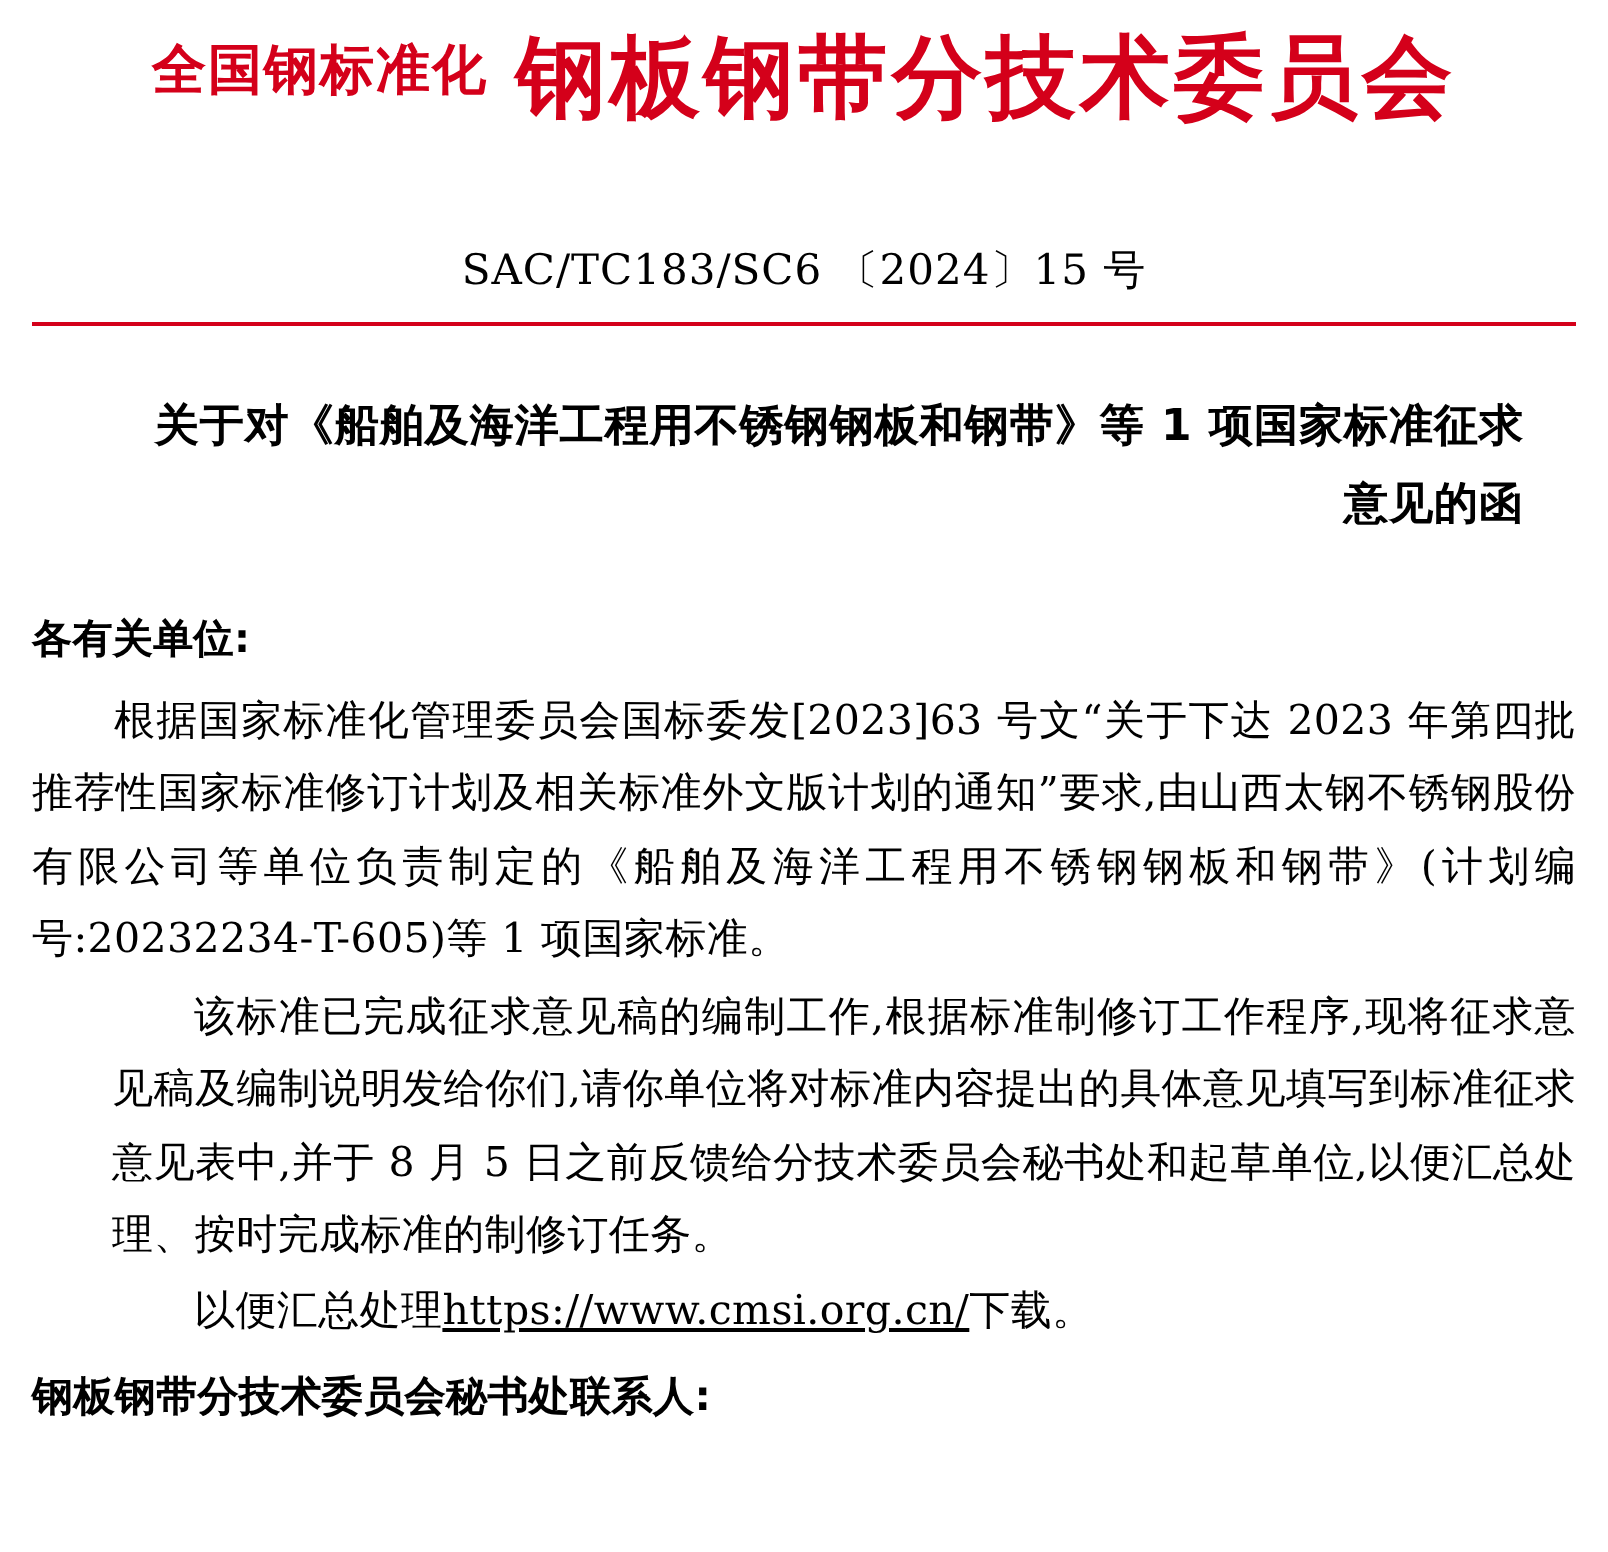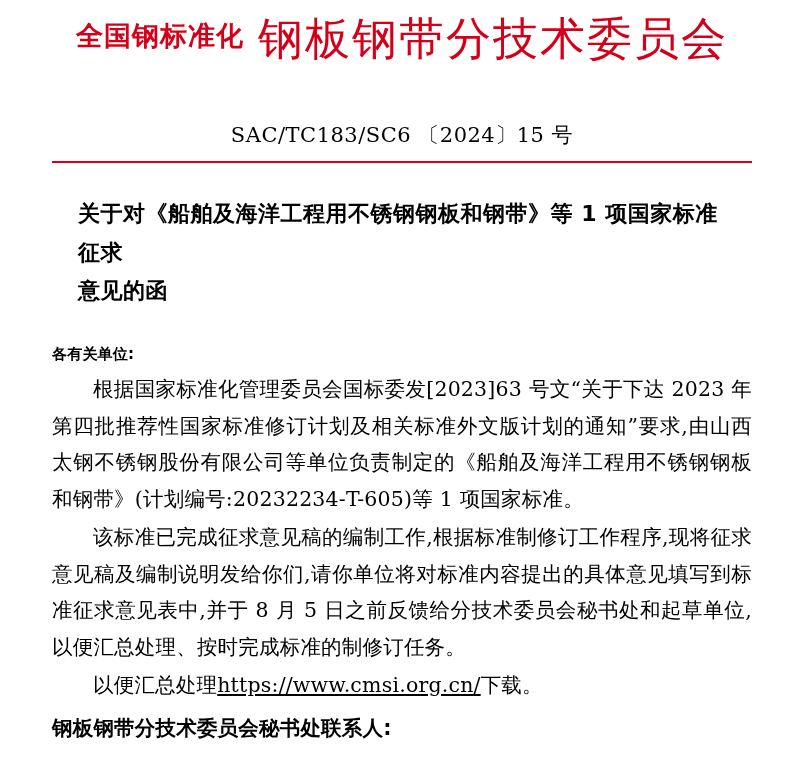--- a/index.html
+++ b/index.html
@@ -13,21 +13,21 @@
     font-family: "DejaVu Serif", "Liberation Serif", serif;
     color: #000000;
     overflow: hidden;
   }
 
   .page {
     position: relative;
     width: 804px;
     height: 595px;
     box-sizing: border-box;
-    padding: 0 52px;
+    padding: 0 16px;
   }
 
   
   .letterhead {
     display: flex;
     align-items: center;
     justify-content: center;
     padding-top: 12px;
     gap: 14px;
   }
@@ -40,21 +40,21 @@
     letter-spacing: 1px;
     text-align: center;
     white-space: nowrap;
   }
   .letterhead-left .lh-line2 {
     letter-spacing: 6px;
   }
   .letterhead-right {
     color: #d4001a;
     font-family: "DejaVu Sans", "Liberation Sans", sans-serif;
-    font-weight: normal;
+    font-weight: bold;
     font-size: 45px;
     line-height: 1;
     letter-spacing: 2px;
     white-space: nowrap;
     margin-top: 4px;
   }
 
   
   .docnum {
     text-align: center;
@@ -66,49 +66,50 @@
   .red-rule {
     margin-top: 12px;
     height: 2px;
     background: #d4001a;
     width: 100%;
   }
 
   
   .doc-title {
     margin: 32px 26px 0 26px;
-    text-align: left;
+    text-align: right;
     font-size: 22px;
     font-weight: bold;
     line-height: 1.75;
     font-family: "DejaVu Sans", "Liberation Sans", sans-serif;
     letter-spacing: 0.5px;
   }
 
   
   .body-block {
     margin-top: 30px;
     font-size: 20.5px;
     line-height: 1.78;
     letter-spacing: 0.2px;
   }
   .salutation {
     font-weight: bold;
     font-family: "DejaVu Sans", "Liberation Sans", sans-serif;
-    font-size: 15px;
+    font-size: 20px;
     margin-bottom: 4px;
   }
   .para {
     text-indent: 2em;
     text-align: justify;
     text-justify: inter-ideograph;
     margin: 0;
   }
   .para + .para {
     margin-top: 2px;
+    margin-left: 40px;
   }
   .bold-title {
     font-weight: normal;
     font-family: "DejaVu Sans", "Liberation Sans", sans-serif;
   }
   .link {
     color: #000000;
     text-decoration: underline;
     cursor: pointer;
   }

